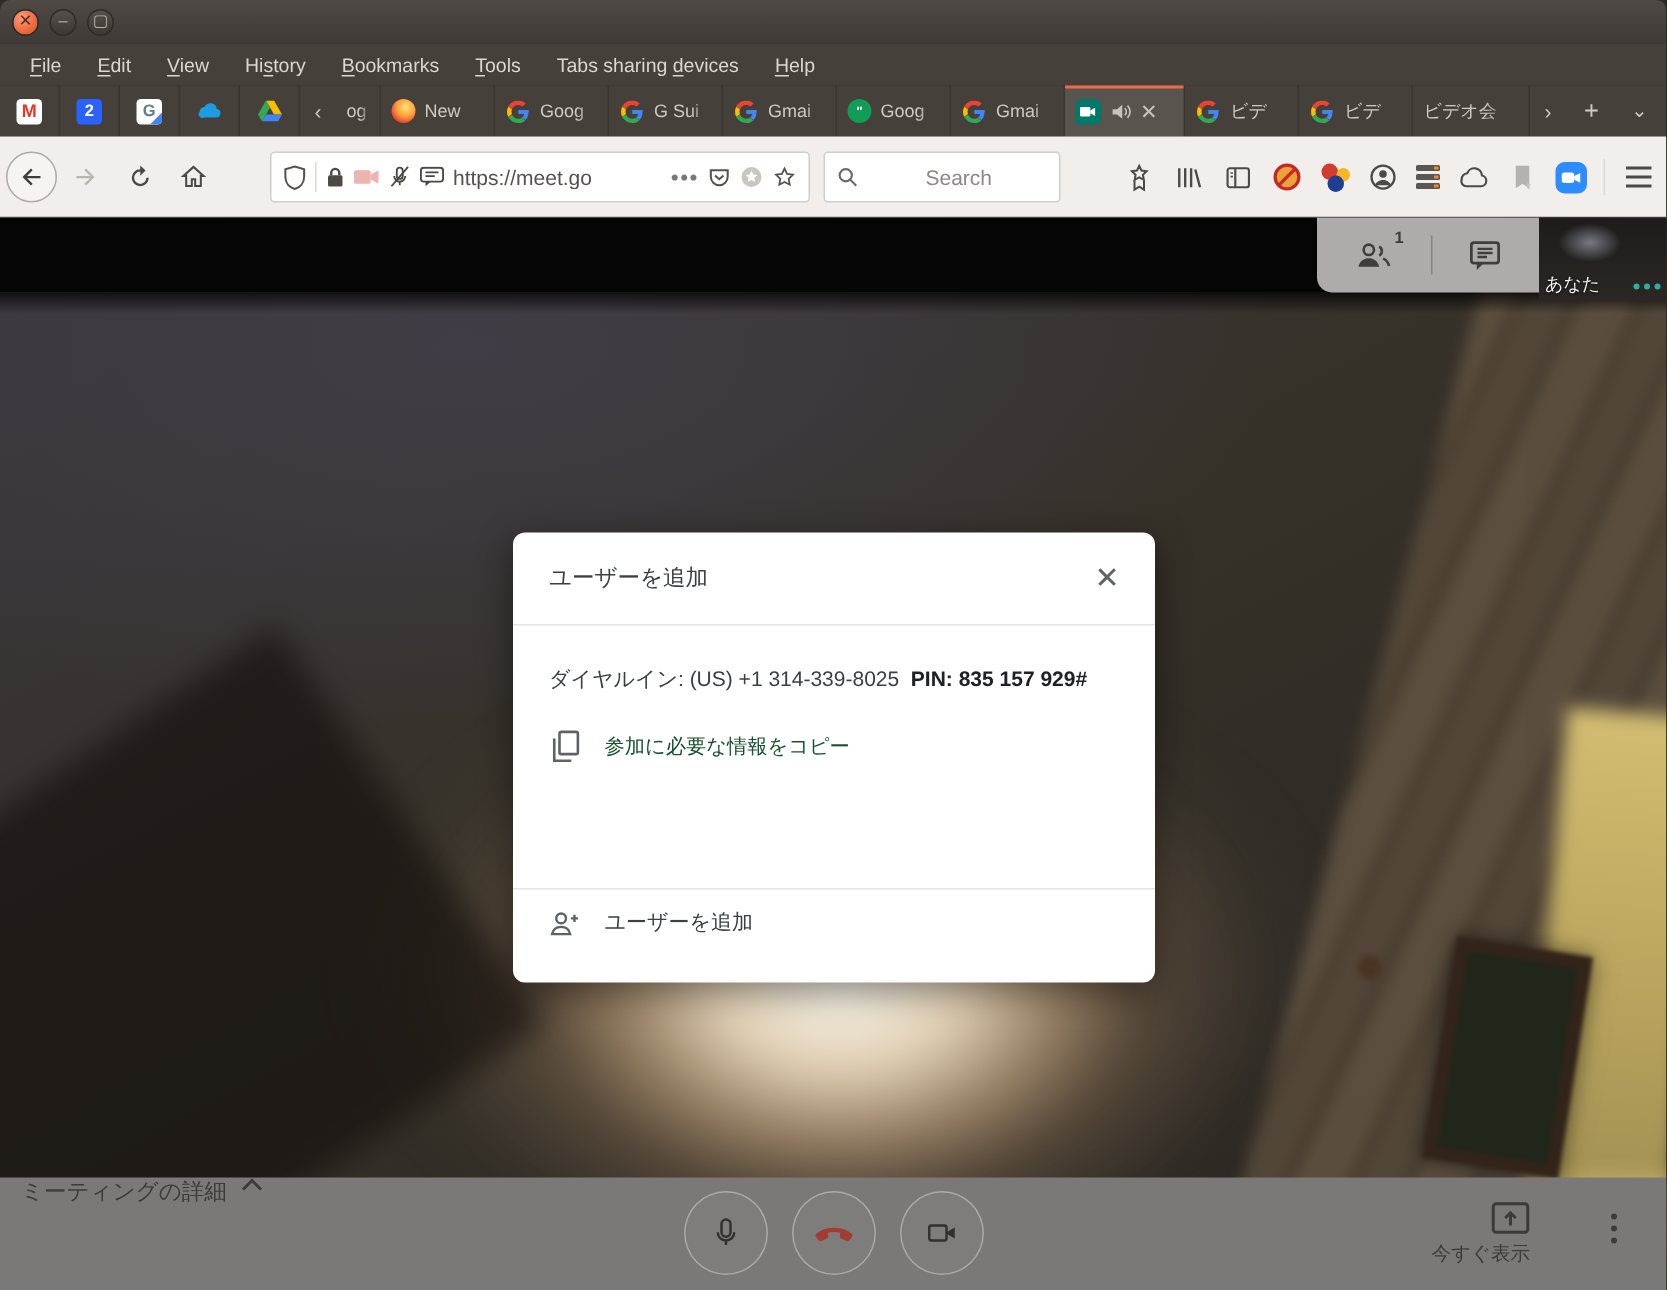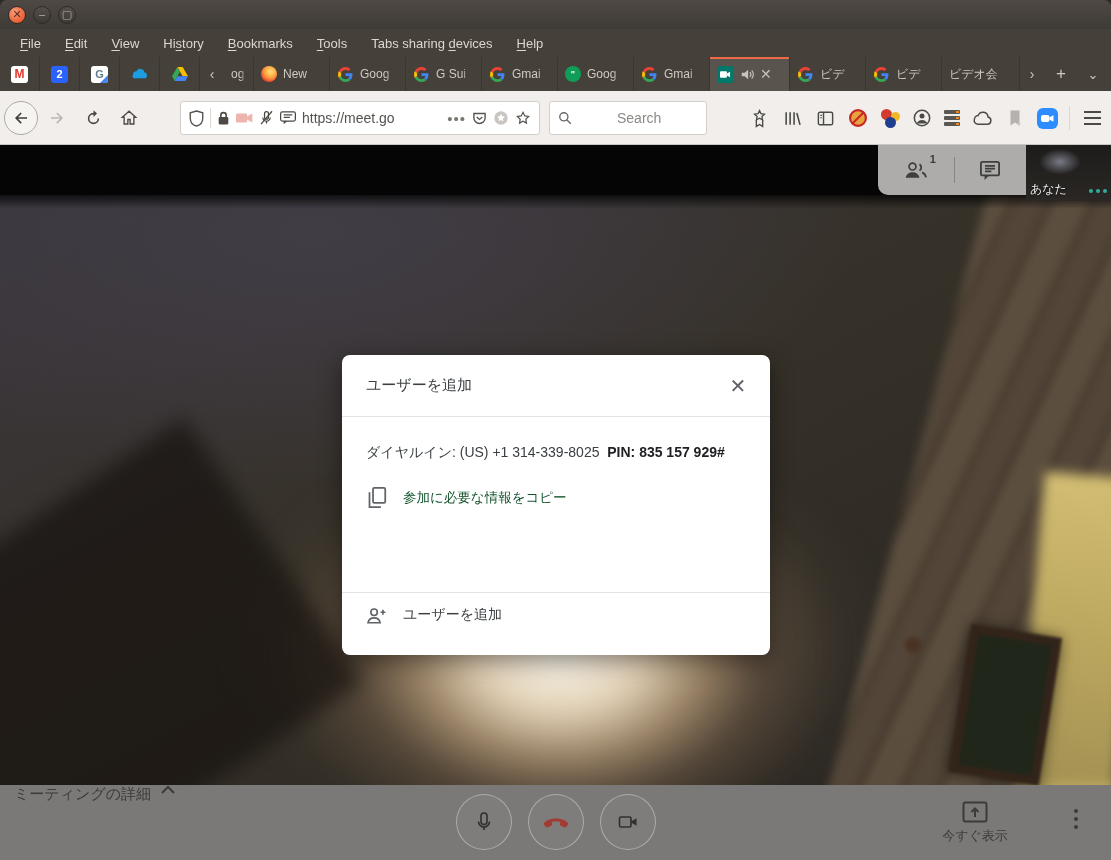--- a/index.html
+++ b/index.html
@@ -119,21 +119,21 @@
   .dlg-dialin b{color:#202124;}
   .dlg-copy{display:flex;align-items:center;gap:16px;margin-top:24px;color:#14532d;font-size:13.5px;}
   .dlg-sep{position:absolute;left:0;right:0;top:237px;height:1px;background:#e4e4e4;}
   .dlg-adduser{position:absolute;left:24px;top:251px;display:flex;align-items:center;gap:16px;color:#3c4043;font-size:14px;}
 
   
   .bottombar{position:absolute;left:0;bottom:0;width:1111px;height:75px;background:#7a7977;}
   .detail{position:absolute;left:14px;top:0;height:75px;display:flex;align-items:flex-start;gap:10px;color:#3b3b3b;font-size:15px;}
   .ctrl{position:absolute;top:9px;width:56px;height:56px;border-radius:50%;border:1px solid rgba(255,255,255,.35);
     display:flex;align-items:center;justify-content:center;background:rgba(255,255,255,.03);}
-  .present{position:absolute;left:930px;top:0;height:75px;width:90px;display:flex;flex-direction:column;align-items:center;justify-content:center;gap:4px;color:#3b3b3b;font-size:13px;}
+  .present{position:absolute;left:930px;top:0;height:75px;width:90px;display:flex;flex-direction:column;align-items:flex-end;justify-content:center;gap:4px;color:#3b3b3b;font-size:13px;}
   .vdots{position:absolute;left:1074px;top:24px;display:flex;flex-direction:column;gap:4px;}
   .vdots i{width:4px;height:4px;border-radius:50%;background:#3b3b3b;}
 </style>
 </head>
 <body>
 
 <div id="stage">
 
   <div class="titlebar">
     <div class="winbtns">

